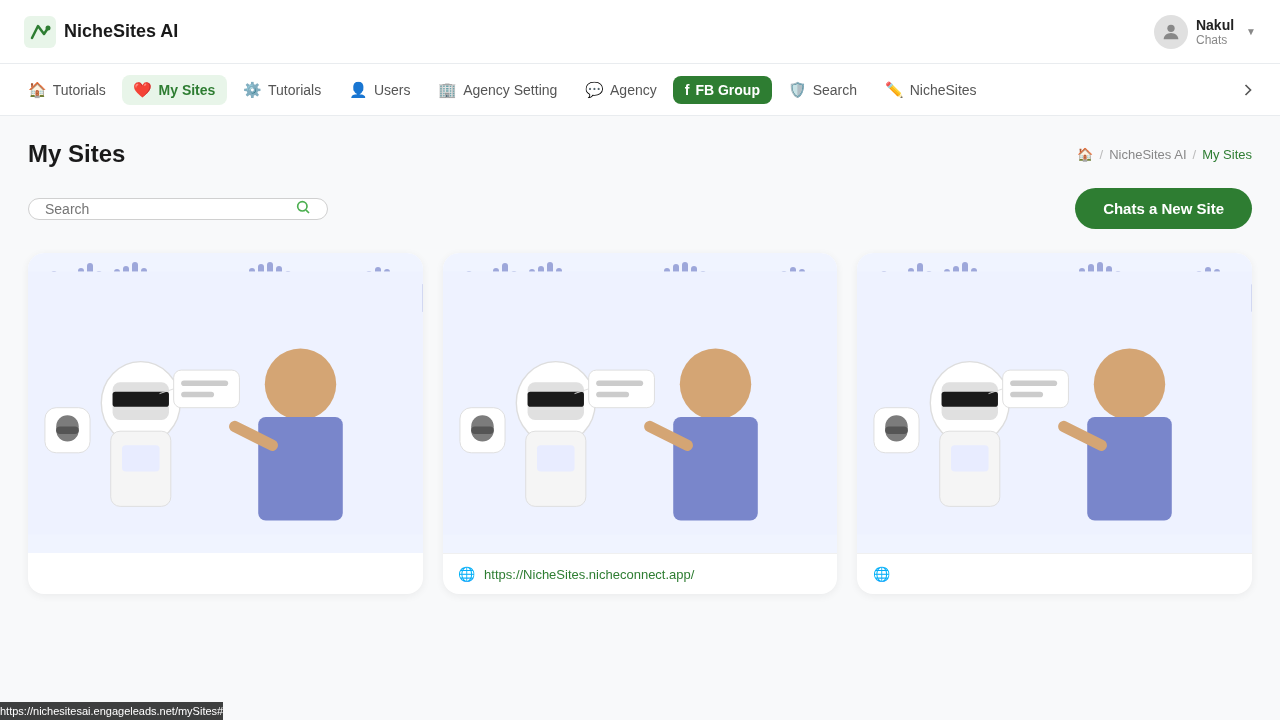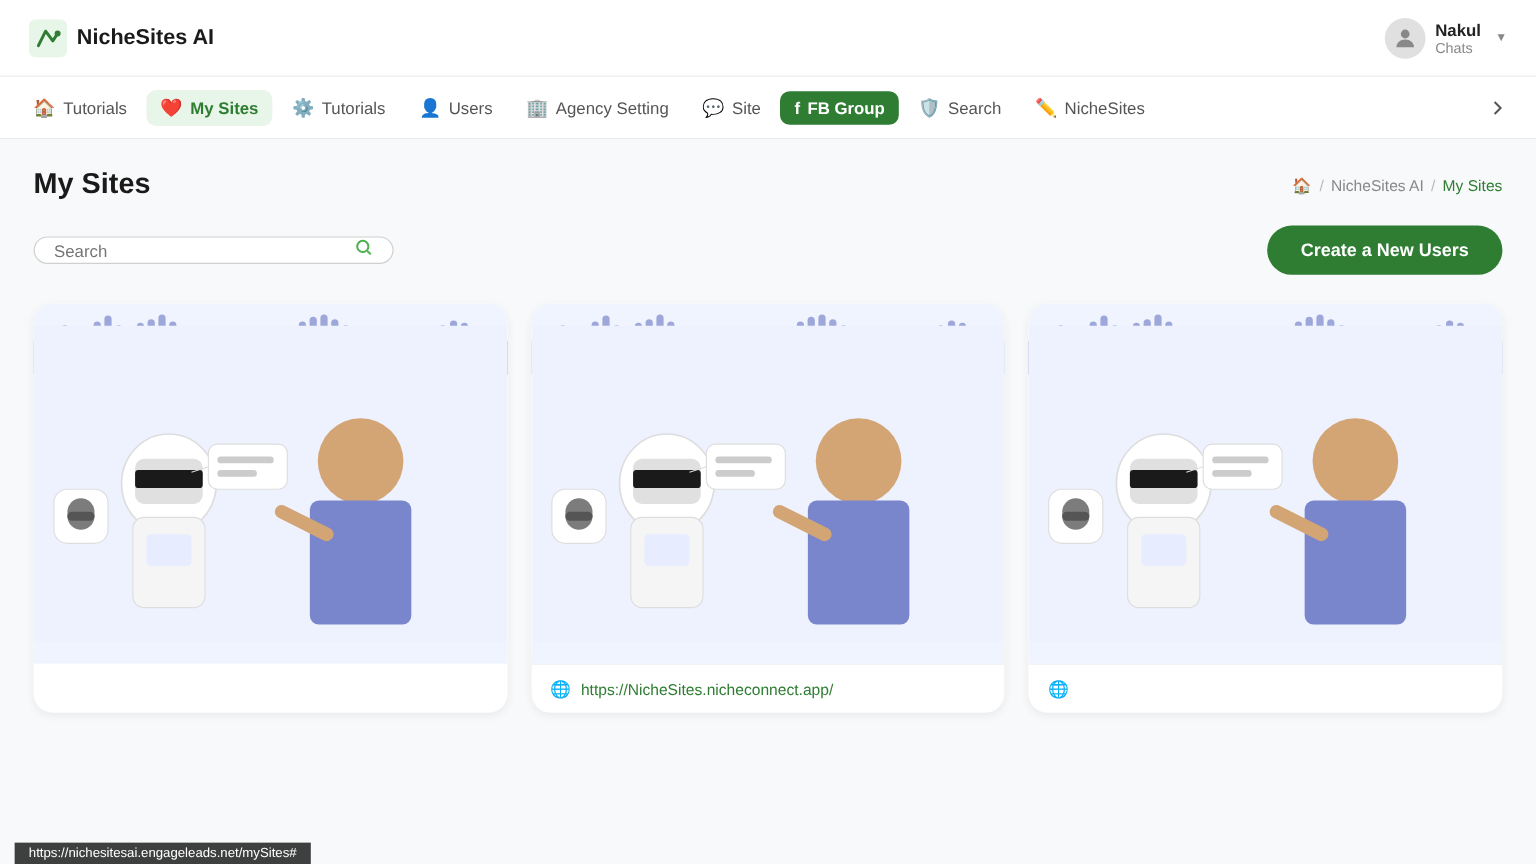--- a/index.html
+++ b/index.html
@@ -213,25 +213,25 @@
     }
     .card-footer .globe-icon {
       color: #2e7d32;
       font-size: 14px;
     }
 
     
     .statusbar {
       position: fixed;
       bottom: 0;
-      left: 12px;
+      left: 0;
       background: rgba(0,0,0,0.75);
       color: #fff;
       font-size: 11px;
-      padding: 3px 12px;
+      padding: 3px 0;
       z-index: 999;
       margin-top: 18px;
     }
 
     
     .nav-icon { font-size: 15px; }
   </style>
 </head>
 <body>
 
@@ -277,21 +277,21 @@
   <div class="nav-item">
     <span class="nav-icon">👤</span>
     <span>Users</span>
   </div>
   <div class="nav-item">
     <span class="nav-icon">🏢</span>
     <span>Agency Setting</span>
   </div>
   <div class="nav-item">
     <span class="nav-icon">💬</span>
-    <span>Site</span>
+    <span>Agency</span>
   </div>
   <div class="nav-item fb-group">
     <span class="nav-icon" style="font-weight:900;font-size:14px;">f</span>
     <span>FB Group</span>
   </div>
   <div class="nav-item">
     <span class="nav-icon">🛡️</span>
     <span>Search</span>
   </div>
   <div class="nav-item">
@@ -320,21 +320,21 @@
   <div class="toolbar">
     <div class="search-box">
       <input type="text" placeholder="Search" style="">
       <span class="search-icon">
         <svg width="16" height="16" viewBox="0 0 24 24" fill="none" stroke="#4caf50" stroke-width="2.5">
             <circle cx="11" cy="11" r="7"></circle>
             <line x1="21" y1="21" x2="16.65" y2="16.65"></line>
           </svg>
       </span>
     </div>
-    <button class="create-btn">Create a New Users</button>
+    <button class="create-btn">Chats a New Site</button>
   </div>
 
   <div class="cards-grid">
 
     <div class="card">
       <div class="card-image">
         <div class="waveform" id="waveform1">
             <div class="waveform-bar" style="height: 28px;"></div>
             <div class="waveform-bar" style="height: 38px;"></div>
             <div class="waveform-bar" style="height: 48px;"></div>

